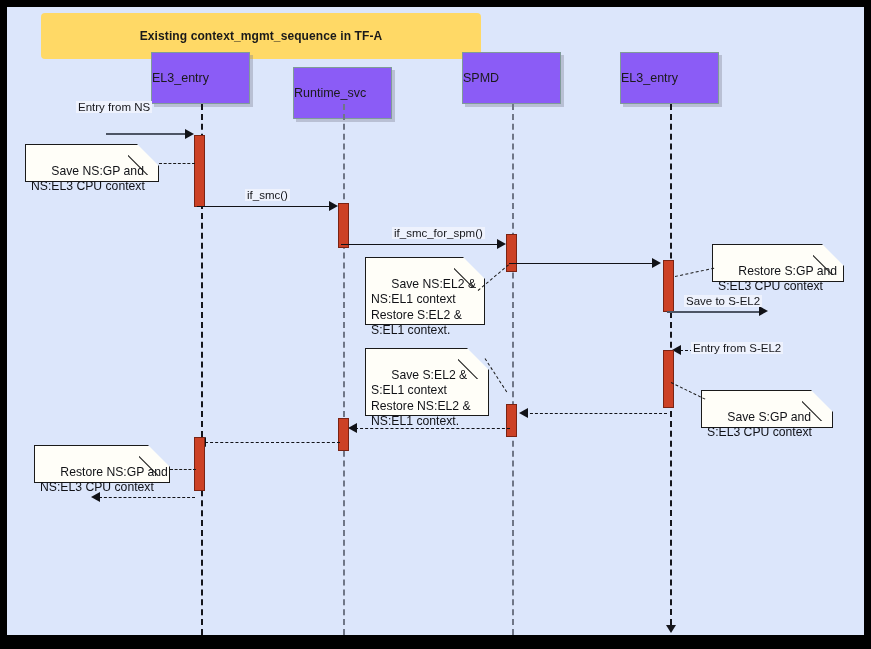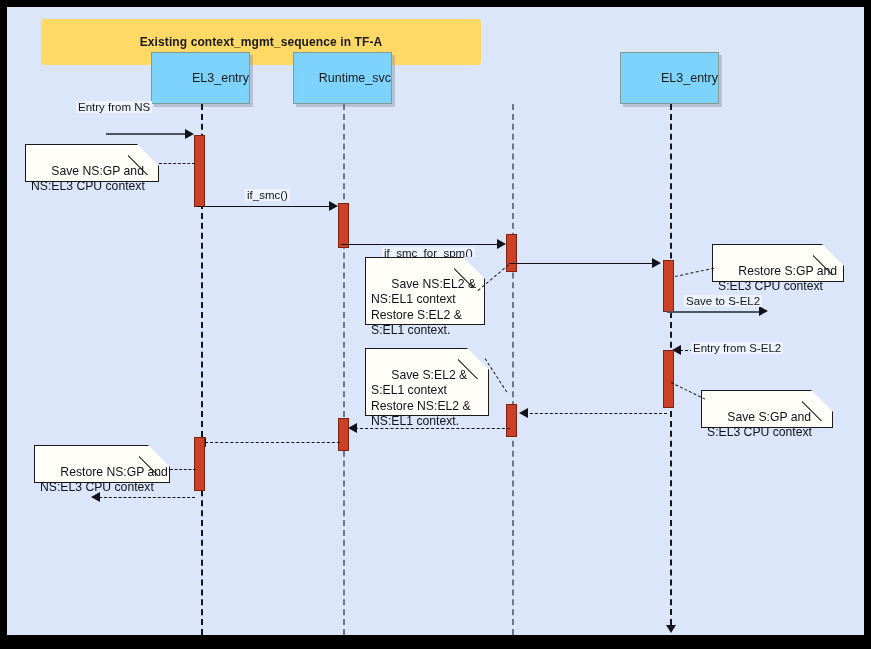--- a/index.html
+++ b/index.html
@@ -21,46 +21,46 @@
     top: 7px;
     width: 857px;
     height: 628px;
     background: #dce6fb;
     overflow: hidden;
   }
   
   #title-banner {
     position: absolute;
     left: 34px;
-    top: 12px;
+    top: 6px;
     width: 440px;
     height: 46px;
     background: #ffd966;
     border-radius: 4px;
     display: flex;
     align-items: center;
     justify-content: center;
   }
   #title-banner .title-text {
     font-size: 12px;
     font-weight: bold;
     color: #1a1a1a;
     letter-spacing: 0.1px;
   }
   
   .lifeline-head {
     position: absolute;
     width: 99px;
     height: 52px;
-    background: #7dd3fc;
+    background: #8b5cf6;
     border: 1px solid #7f9b99;
     box-shadow: 3px 3px 0 rgba(120,120,140,0.35);
     display: flex;
     align-items: center;
-    justify-content: flex-end;
+    justify-content: flex-start;
     box-sizing: border-box;
   }
   .lifeline-head .head-label {
     font-size: 12.5px;
     color: #1a1a1a;
   }
   
   .lifeline {
     position: absolute;
     width: 0;
@@ -167,22 +167,25 @@
 <div id="canvas">
   <div id="diagram-area">
 
     <div id="title-banner">
       <span class="title-text">Existing context_mgmt_sequence in TF-A</span>
     </div>
 
     <div class="lifeline-head" style="left:144px; top:45px;">
       <span class="head-label">EL3_entry</span>
     </div>
-    <div class="lifeline-head" style="left:286px; top:45px;">
+    <div class="lifeline-head" style="left:286px; top:60px;">
       <span class="head-label">Runtime_svc</span>
+    </div>
+    <div class="lifeline-head" style="left:455px; top:45px;">
+      <span class="head-label">SPMD</span>
     </div>
     <div class="lifeline-head" style="left:613px; top:45px;">
       <span class="head-label">EL3_entry</span>
     </div>
 
     <div class="lifeline dark" style="left:194px; top:97px; height:531px;"></div>
     <div class="lifeline gray" style="left:336px; top:97px; height:531px;"></div>
     <div class="lifeline gray" style="left:505px; top:97px; height:531px;"></div>
     <div class="lifeline dark" style="left:663px; top:97px; height:521px;"></div>
     <div class="lifeline-arrowhead" style="left:659px; top:618px;"></div>
@@ -202,21 +205,21 @@
     <div class="note-connector" style="left:152px; top:156px; width:36px;"></div>
 
     <div class="msg-line solid-dark" style="left:190px; top:199px; width:136px;"></div>
     <div class="arrowhead-right" style="left:322px; top:194px;"></div>
     <div class="msg-label" style="left:238px; top:182px;">if_smc()</div>
 
     <div class="activation" style="left:331px; top:196px; height:45px;"></div>
 
     <div class="msg-line solid-dark" style="left:334px; top:237px; width:160px;"></div>
     <div class="arrowhead-right" style="left:490px; top:232px;"></div>
-    <div class="msg-label" style="left:375px; top:220px;margin-top:20px;">if_smc_for_spm()</div>
+    <div class="msg-label" style="left:385px; top:220px;">if_smc_for_spm()</div>
 
     <div class="activation" style="left:499px; top:227px; height:38px;"></div>
 
     <div class="note" style="left:358px; top:250px; width:120px; height:68px;">
       <span>Save NS:EL2 &amp;
 NS:EL1 context
 Restore S:EL2 &amp;
 S:EL1 context.</span>
       <span class="note-fold"></span>
       <span class="note-fold-edge"></span>

